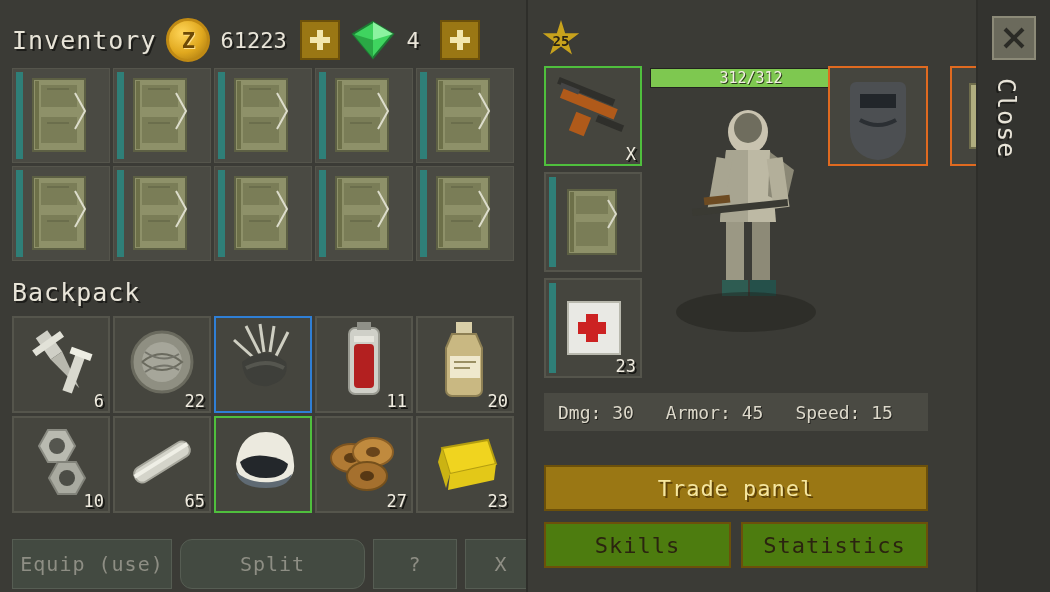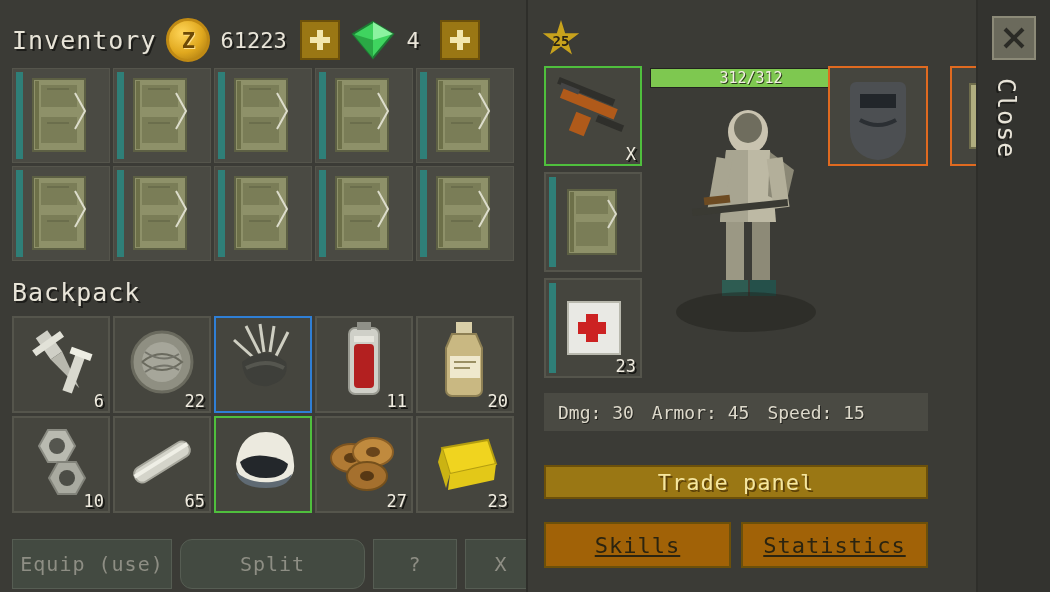--- a/index.html
+++ b/index.html
@@ -222,47 +222,46 @@
   .armor-count {
     position: absolute; right: 3px; bottom: 0px;
     color: #f0ece0; font-size: 16px;
     text-shadow: 2px 2px 0 #151512;
   }
   
   .stats-bar {
     position: absolute; left: 16px; top: 393px;
     width: 384px; height: 38px;
     background: #4a4a43;
-    display: flex; align-items: center; gap: 18px;
+    display: flex; align-items: center; gap: 32px;
     padding: 12px 14px;
   }
   .stat {
     color: #ddd9cb; font-size: 18px; letter-spacing: 0px;
     text-shadow: 1px 1px 0 #23231f;
   }
   .trade-btn {
     position: absolute; left: 16px; top: 465px;
-    width: 384px; height: 34px;
+    width: 384px; height: 46px;
     background: #9a7714; border: 2px solid #6c500a;
     display: flex; align-items: center; justify-content: center;
     color: #f5e6a0; font-size: 22px; letter-spacing: 1px;
     text-shadow: 2px 2px 0 #5d4208;
     cursor: pointer;
   }
   .btm-row {
     position: absolute; left: 16px; top: 522px;
     display: flex; gap: 10px;
   }
   .btm-btn {
     width: 187px; height: 46px;
-    background: #a16207; border: 2px solid #6c500a;
+    background: #4d7c0f; border: 2px solid #6c500a;
     display: flex; align-items: center; justify-content: center;
     color: #2b2410; font-size: 22px; letter-spacing: 1px;
     cursor: pointer;
-    text-decoration: underline;
   }
 
   
   .close-col {
     position: absolute; left: 978px; top: 0;
     width: 72px; height: 592px;
     background: #33332f;
   }
   .close-btn-box {
     position: absolute; left: 14px; top: 16px;

